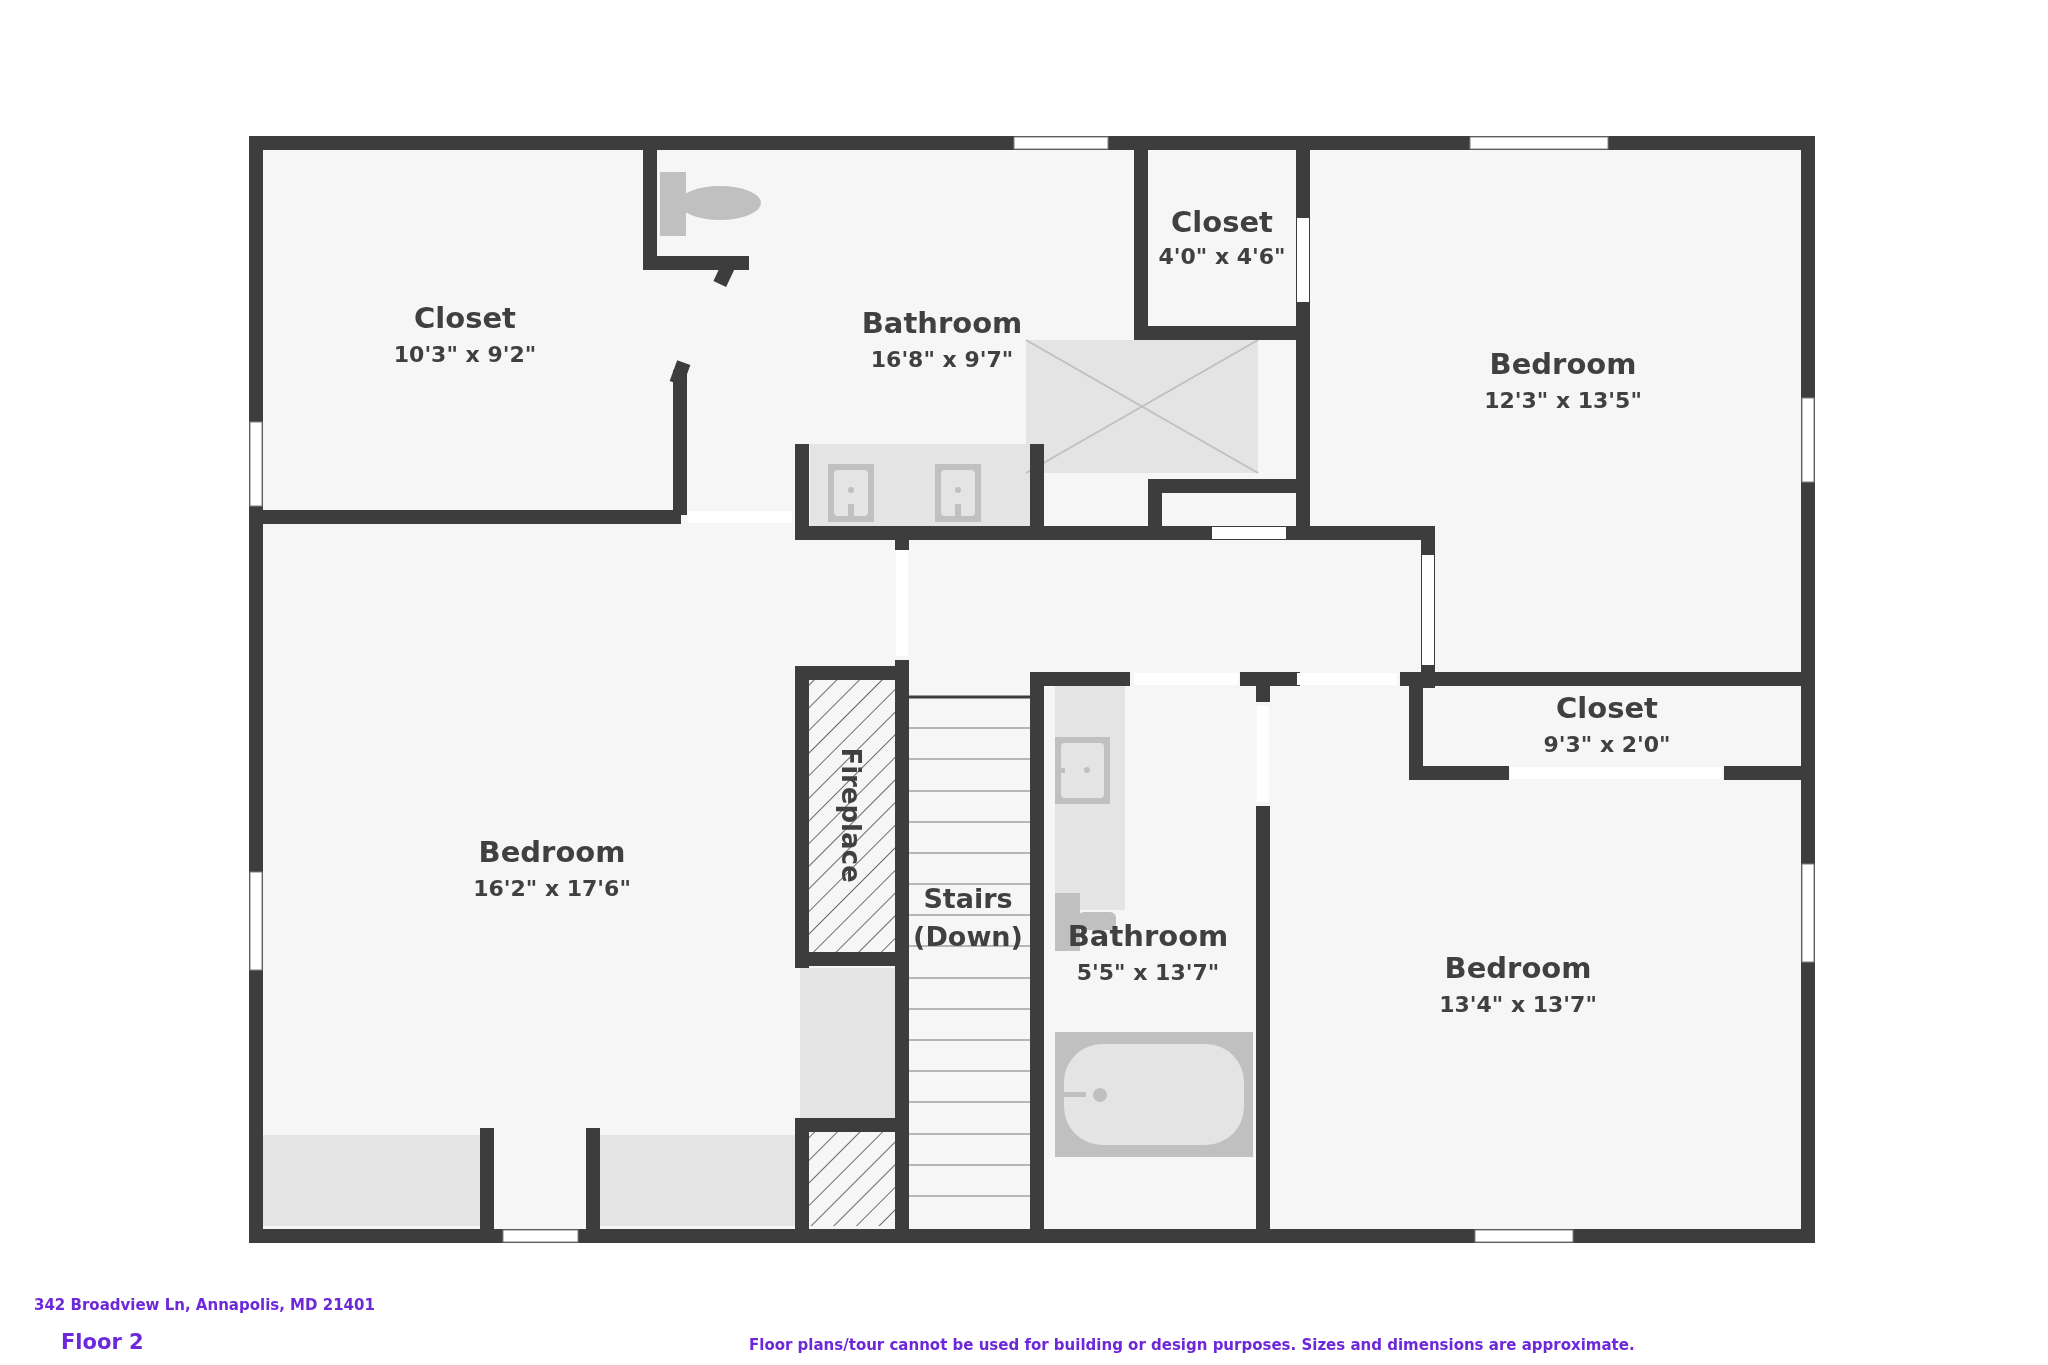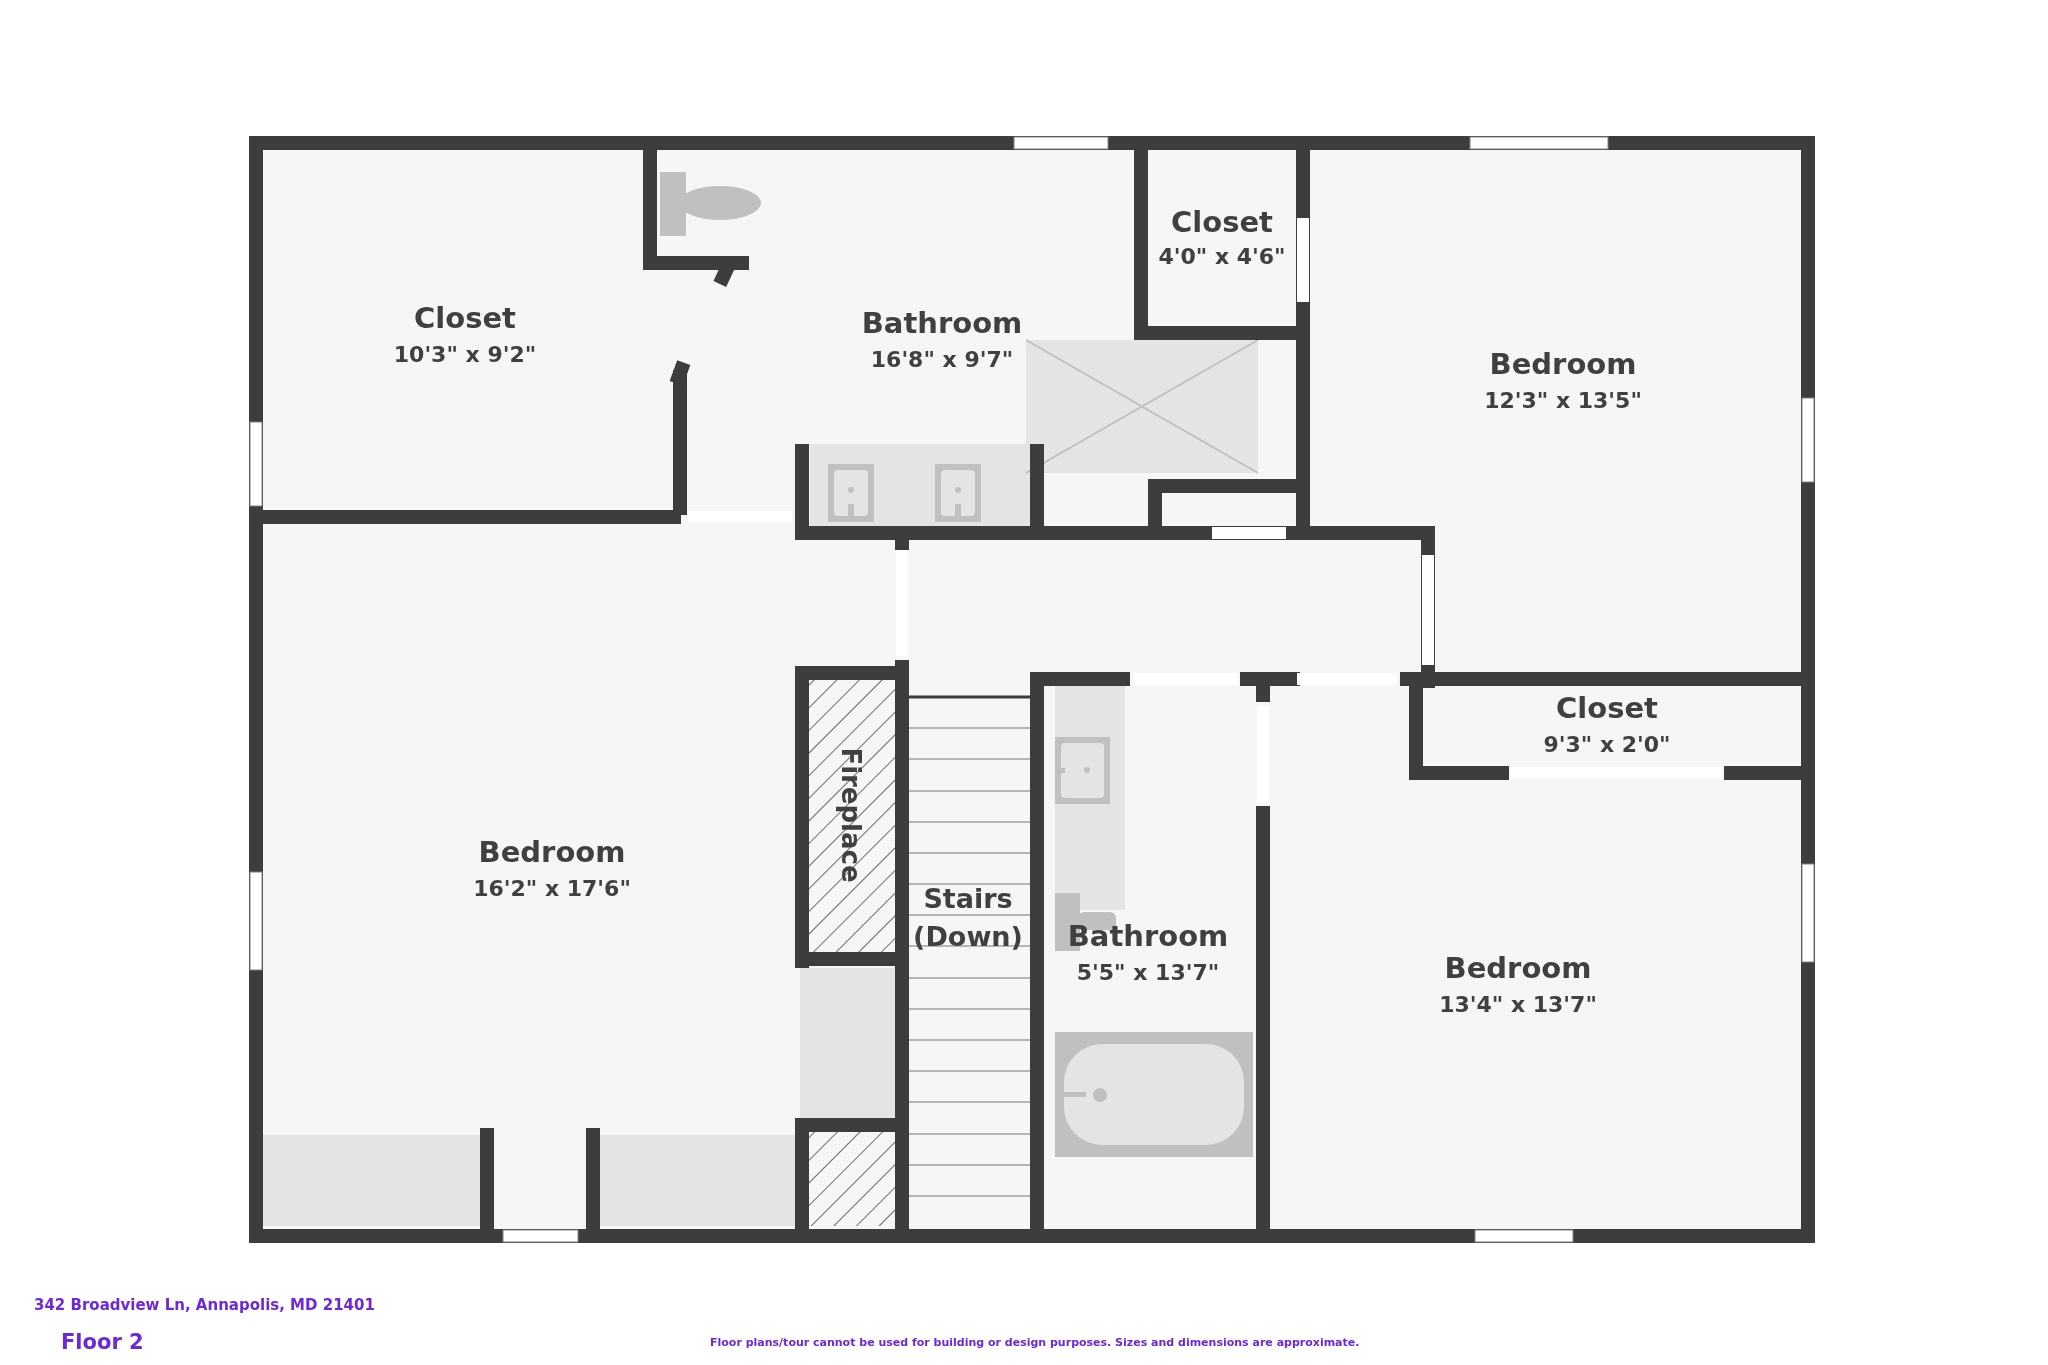--- a/index.html
+++ b/index.html
@@ -3,21 +3,21 @@
 <meta charset="utf-8">
 <style>
   html, body { margin: 0; padding: 0; background: #ffffff; }
   body { width: 2048px; height: 1365px; position: relative; overflow: hidden; font-family: "DejaVu Sans", "Liberation Sans", sans-serif; }
   #plan { position: absolute; left: 0; top: 0; width: 2048px; height: 1365px; }
   .room-name { font-family: "DejaVu Sans", sans-serif; font-weight: bold; font-size: 29px; fill: #404040; text-anchor: middle; }
   .room-dim { font-family: "DejaVu Sans", sans-serif; font-weight: bold; font-size: 22px; fill: #404040; text-anchor: middle; }
   .footer-text { position: absolute; color: #6d28d9; font-weight: bold; font-family: "DejaVu Sans", sans-serif; }
   #address { left: 34px; top: 1296px; font-size: 15px; }
   #floor-label { left: 28px; top: 1330px; font-size: 21px; margin-left: 33px; }
-  #disclaimer { left: 710px; top: 1336px; font-size: 11px; }
+  #disclaimer { left: 749px; top: 1336px; font-size: 15px; }
 </style>
 </head>
 <body>
 
 <svg id="plan" viewBox="0 0 2048 1365" xmlns="http://www.w3.org/2000/svg">
   <defs>
     <pattern id="hatch" patternUnits="userSpaceOnUse" width="16" height="16" patternTransform="rotate(45)">
       <rect width="16" height="16" fill="#f6f6f6"></rect>
       <line x1="0" y1="0" x2="0" y2="16" stroke="#3d3d3d" stroke-width="1.5"></line>
     </pattern>

